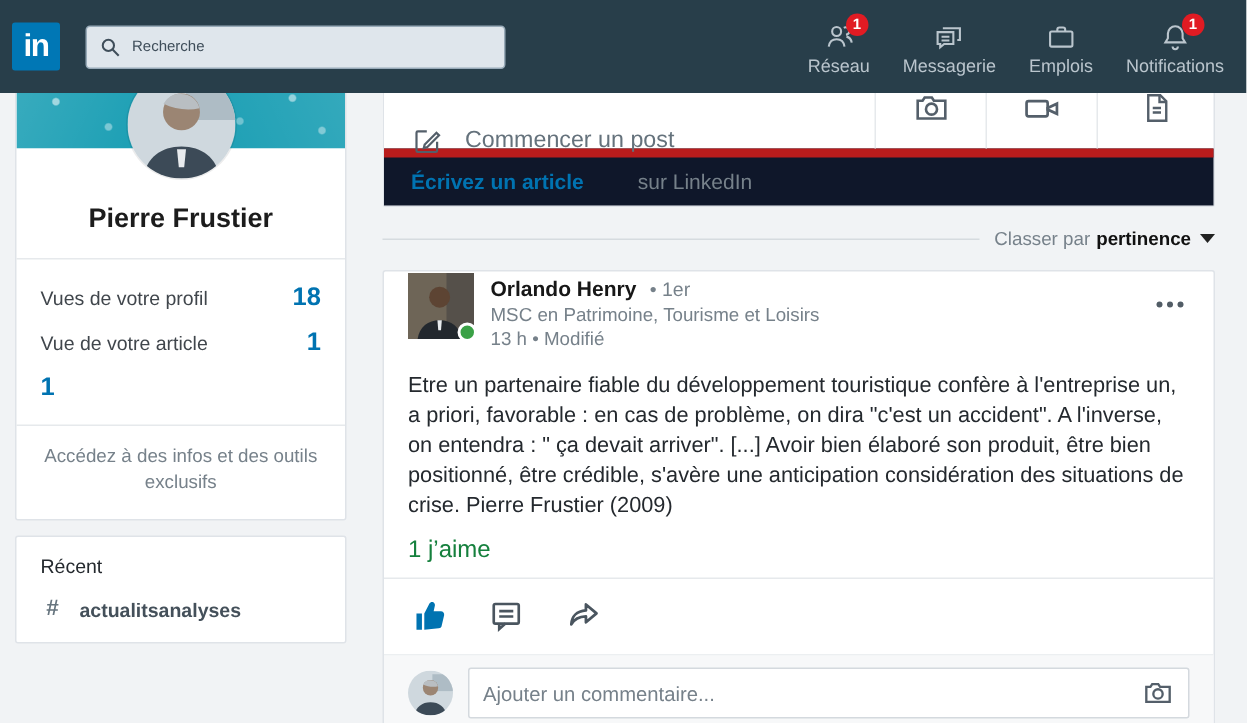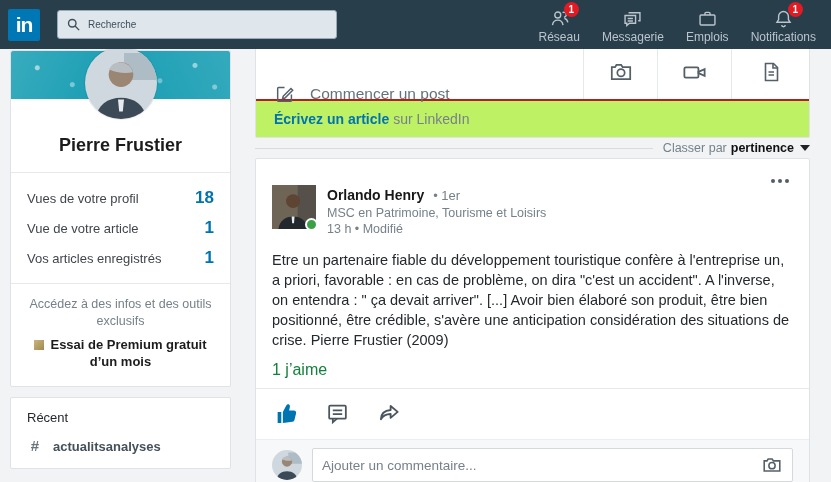--- a/index.html
+++ b/index.html
@@ -7,21 +7,21 @@
     --banner:#1ea0b5; --premium-gold:#af9b62; --like-active:#0073b1;
     --presence-green:#3aa146; --page-bg:#f1f3f5;
   }
   *{box-sizing:border-box; margin:0; padding:0;}
   html,body{width:831px;height:482px;}
   body{
     position:relative; overflow:hidden; background:var(--page-bg);
     font-family:"Liberation Sans", sans-serif; color:#262626;
   }
   
-  .nav{position:absolute; top:0; left:0; width:831px; height:49px; background:var(--nav-bar);
+  .nav{position:absolute; top:0; left:0; width:831px; height:62px; background:var(--nav-bar);
        display:flex; align-items:center; z-index:50;}
   .logo{width:32px;height:32px;margin-left:8px;background:var(--brand);border-radius:2px;
         color:#fff;font-weight:bold;font-size:21px;display:flex;align-items:center;justify-content:center;
         letter-spacing:-1px;cursor:pointer;}
   .search{margin-left:17px;width:280px;height:29px;background:#dfe6ec;border:1px solid #98aab8;
           border-radius:3px;display:flex;align-items:center;padding:0 8px;}
   .search svg{flex:none;}
   .search input{flex:1;margin-left:7px;border:none;outline:none;background:transparent;
                 font-size:10px;color:#33414d;font-family:inherit;}
   .search input::placeholder{color:#3f4e5a;opacity:1;}
@@ -72,32 +72,32 @@
   .hash-glyph{font-size:15px;font-weight:bold;line-height:16px;}
   .recent-label{font-size:13px;font-weight:bold;color:#44505a;white-space:nowrap;}
   
   .feed{position:absolute;left:255px;top:45px;width:555px;}
   .share-card{border-top:none;border-radius:0 0 2px 2px;}
   .share-top{display:flex;height:54px;}
   .share-left{flex:1;display:flex;align-items:center;gap:14px;padding-left:18px;cursor:text;margin-top:44px;}
   .share-left .placeholder{font-size:15.5px;font-weight:500;color:#65727c;}
   .share-cell{width:74px;border-left:1px solid #e6e9ec;display:flex;align-items:center;
               justify-content:center;color:#545f6a;cursor:pointer;}
-  .share-article{height:38px;border-top:2px solid #b91c1c;background:#bef264;display:flex;
-                 align-items:center;padding-left:18px;font-size:14px;}
+  .share-article{height:38px;border-top:6px solid #b91c1c;background:#0f172a;display:flex;
+                 align-items:center;padding-left:18px;font-size:14px;gap:32px;}
   .article-link{color:var(--link);font-weight:bold;cursor:pointer;}
   .article-suffix{color:#76818a;margin-left:4px;}
-  .sort-row{display:flex;align-items:center;height:20px;margin:0 0;}
+  .sort-row{display:flex;align-items:center;height:20px;margin:11px 0;}
   .sort-line{flex:1;height:1px;background:#d6dbdf;}
   .sort-text{margin-left:10px;font-size:12.5px;color:#76818a;cursor:pointer;display:flex;align-items:center;}
   .sort-value{color:#111;font-weight:bold;margin-left:4px;}
   .sort-caret{width:0;height:0;margin-left:6px;border-left:5px solid transparent;
               border-right:5px solid transparent;border-top:6px solid #222;}
   
-  .post-header{display:flex;padding:26px 16px 0;position:relative;}
+  .post-header{display:flex;padding:1px 16px 0;position:relative;}
   .avatar-sm{position:relative;width:44px;height:44px;flex:none;cursor:pointer;}
   .avatar-sm .pic{width:44px;height:44px;border-radius:50%;overflow:hidden;}
   .presence-dot{position:absolute;right:-2px;bottom:-2px;width:13px;height:13px;border-radius:50%;
                 background:var(--presence-green);border:2px solid #fff;}
   .post-meta{margin-left:11px;padding-top:1px;}
   .author-line{font-size:14px;line-height:18px;}
   .author-name{font-weight:bold;color:#171717;cursor:pointer;}
   .author-degree{font-size:13px;color:#76818a;margin-left:5px;}
   .author-headline,.post-time{font-size:12.5px;line-height:16px;color:#76818a;}
   .dots-menu{position:absolute;right:16px;top:16px;display:flex;gap:3px;cursor:pointer;padding:4px;}
@@ -195,29 +195,25 @@
     <div class="stats">
       <div class="stat-row">
         <span class="stat-label">Vues de votre profil</span>
         <span class="stat-value">18</span>
       </div>
       <div class="stat-row">
         <span class="stat-label">Vue de votre article</span>
         <span class="stat-value">1</span>
       </div>
       <div class="stat-row">
-        <span class="stat-label">Vos articles enregistrés</span>
         <span class="stat-value">1</span>
       </div>
     </div>
     <div class="premium-sec">
       <div class="promo-text">Accédez à des infos et des outils exclusifs</div>
-      <div class="premium-cta">
-        <span class="gold-square"></span><span>Essai de Premium gratuit d’un mois</span>
-      </div>
     </div>
   </div>
 
   <div class="card recent-card">
     <div class="recent-title">Récent</div>
     <div class="recent-item">
       <span class="ric hash-glyph">#</span>
       <span class="recent-label">actualitsanalyses</span>
     </div>
 

